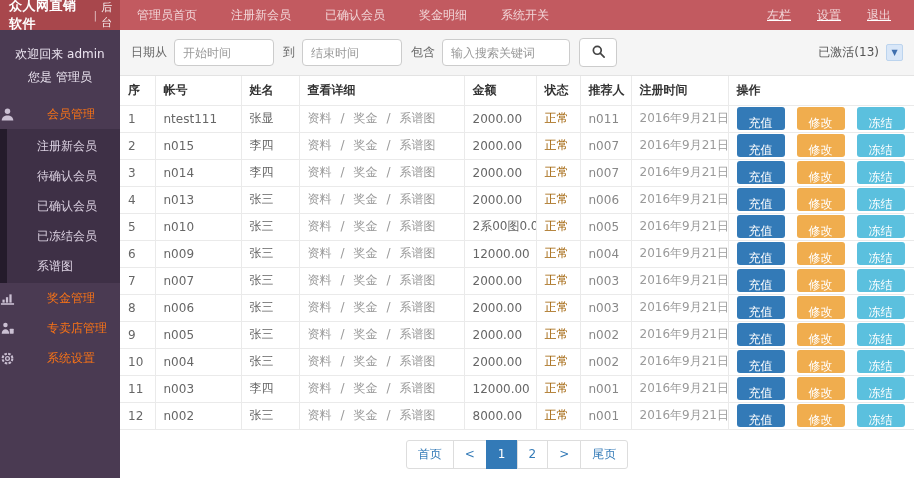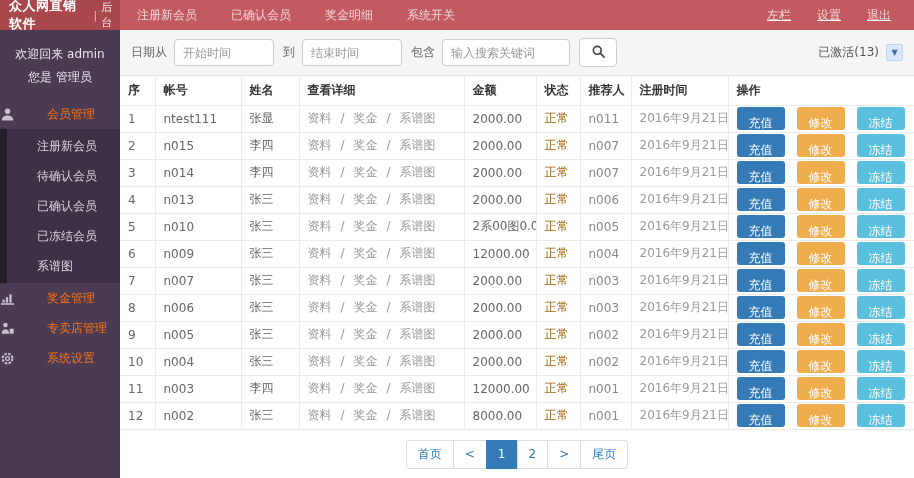--- a/index.html
+++ b/index.html
@@ -70,20 +70,21 @@
 <div class="app">
 
   <header class="topbar">
     <div class="brand">
       <span class="brand-main">众人网直销软件</span>
       <span class="brand-sep">|</span>
       <span class="brand-suffix">后台</span>
     </div>
     <nav class="topnav">
 
+    <a class="topnav-item">管理员首页</a>
         <a class="topnav-item">注册新会员</a>
         <a class="topnav-item">已确认会员</a>
         <a class="topnav-item">奖金明细</a>
         <a class="topnav-item">系统开关</a>
       </nav>
     <div class="topnav-right">
 
     <a class="topnav-item">左栏</a>
         <a class="topnav-item">设置</a>
         <a class="topnav-item">退出</a>

